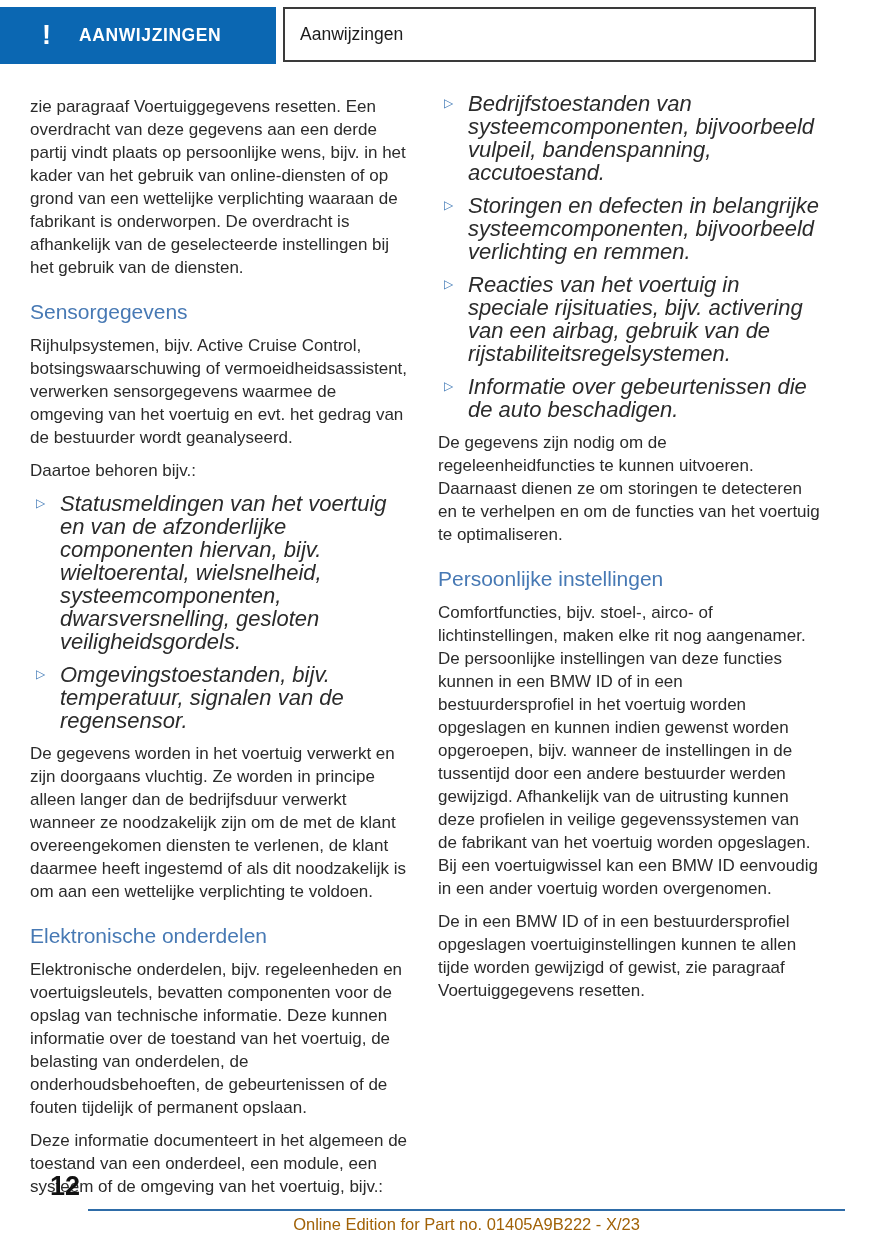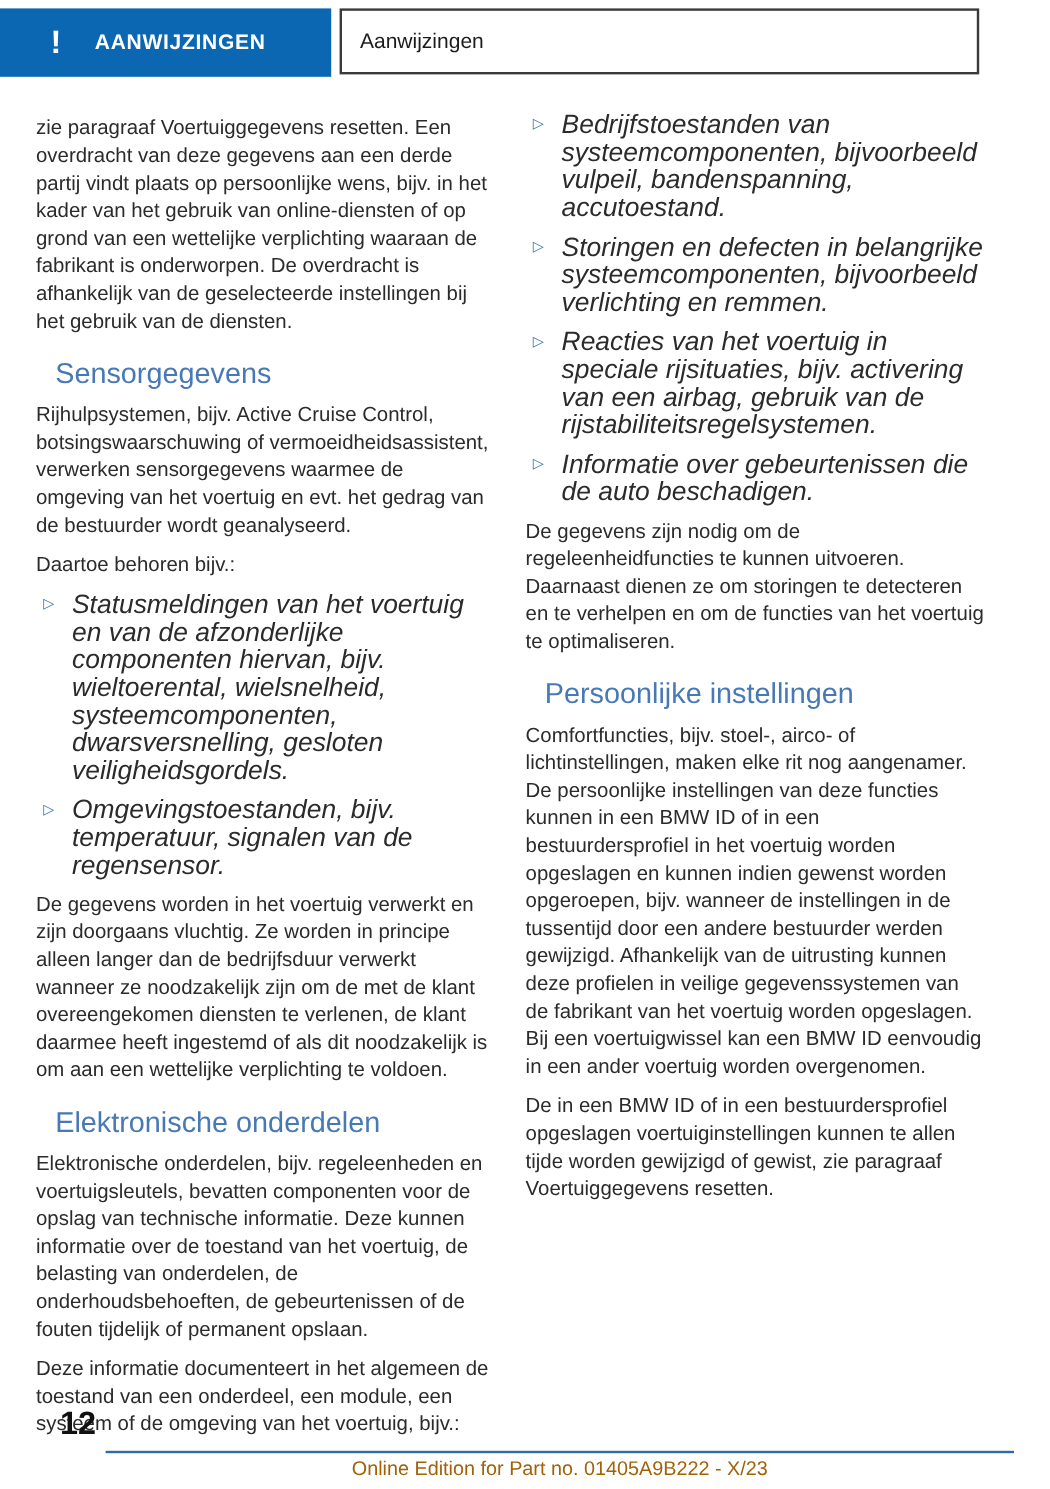--- a/index.html
+++ b/index.html
@@ -30,22 +30,22 @@
   }
   .title-box .chapter-title{margin-left:15px;font-size:17.5px;color:#1c1c1c;}
   .content{
     position:absolute;left:30px;top:92px;width:792px;
     display:flex;gap:28px;
   }
   .col{width:380px;}
   .col.right{width:384px;}
   .para{font-size:17px;line-height:23px;margin:3px 0 10px;color:var(--text);}
   .heading{
-    font-size:24px;font-weight:normal;color:var(--heading-blue);
-    margin:20px 16px 9px;line-height:26px;
+    font-size:21px;font-weight:normal;color:var(--heading-blue);
+    margin:20px 0 9px;line-height:26px;
   }
   .col > .heading:first-child{margin-top:0;}
   .bullet{display:flex;margin:0 0 10px;}
   .tri-icon{
     flex:0 0 30px;padding-left:6px;color:var(--bullet-blue);
     font-size:12px;line-height:23px;
   }
   .btext{flex:1;font-size:22px;line-height:23px;color:var(--text);font-style:italic;}
   .page-num{
     position:absolute;left:30px;top:1170px;

